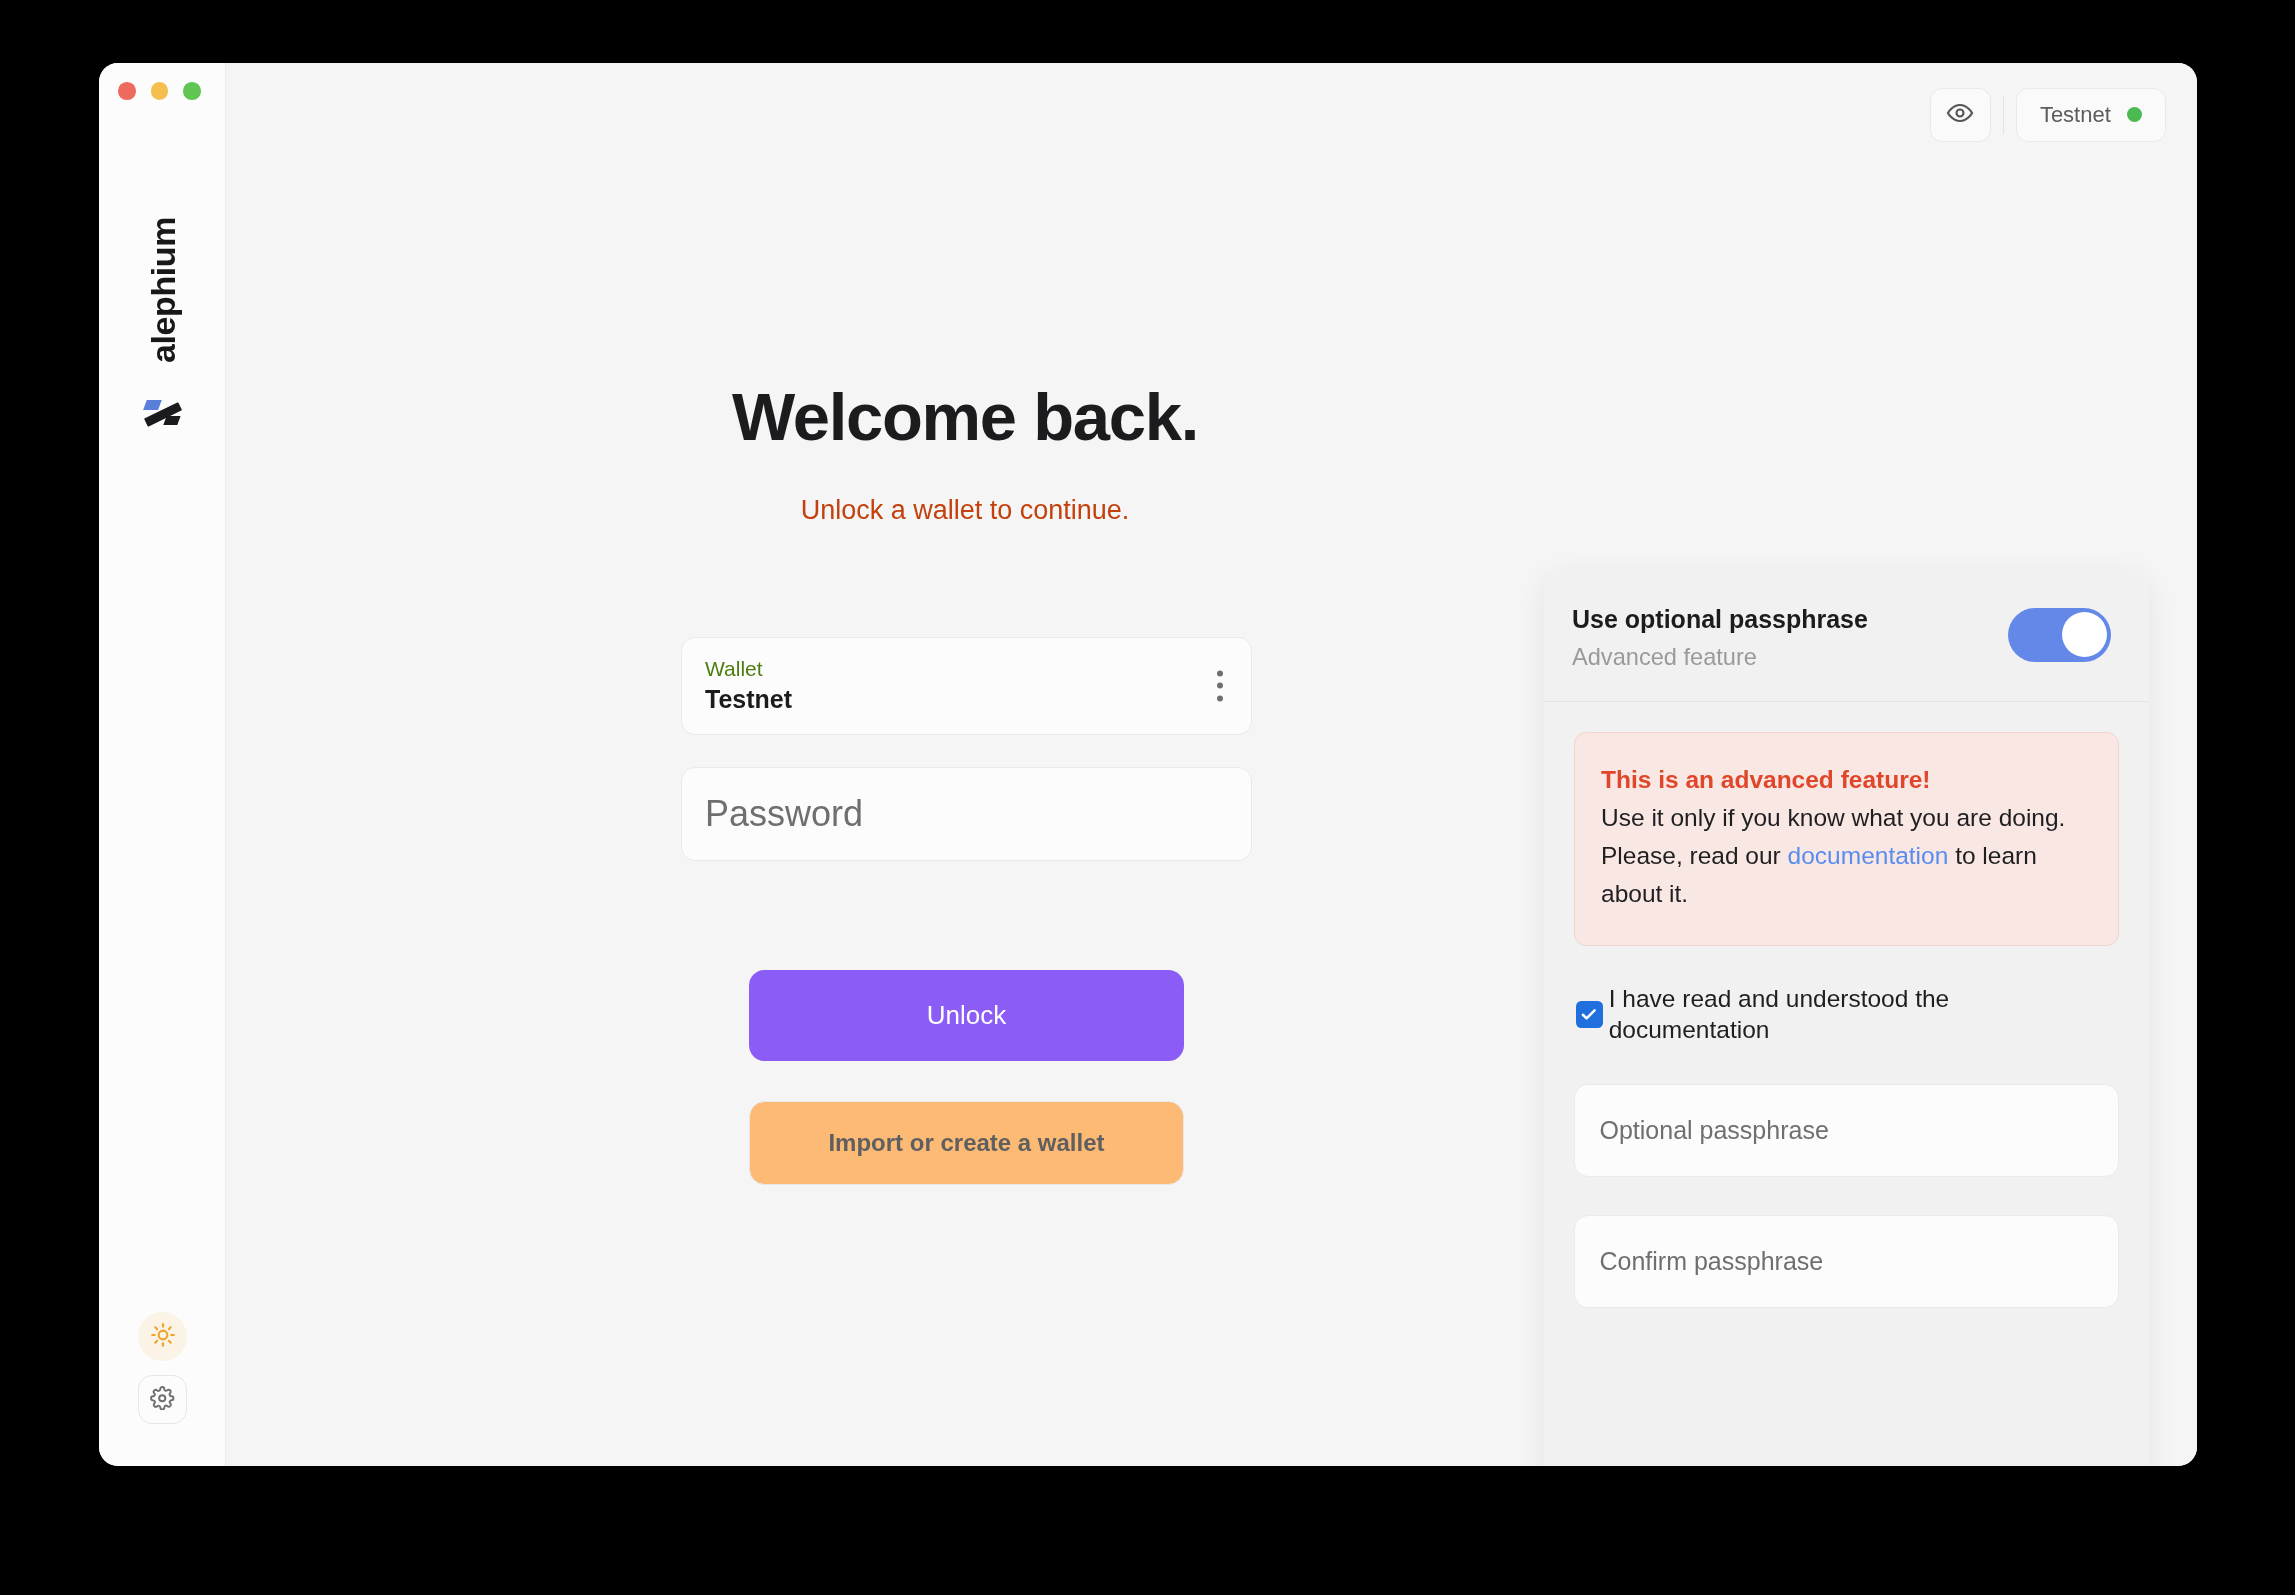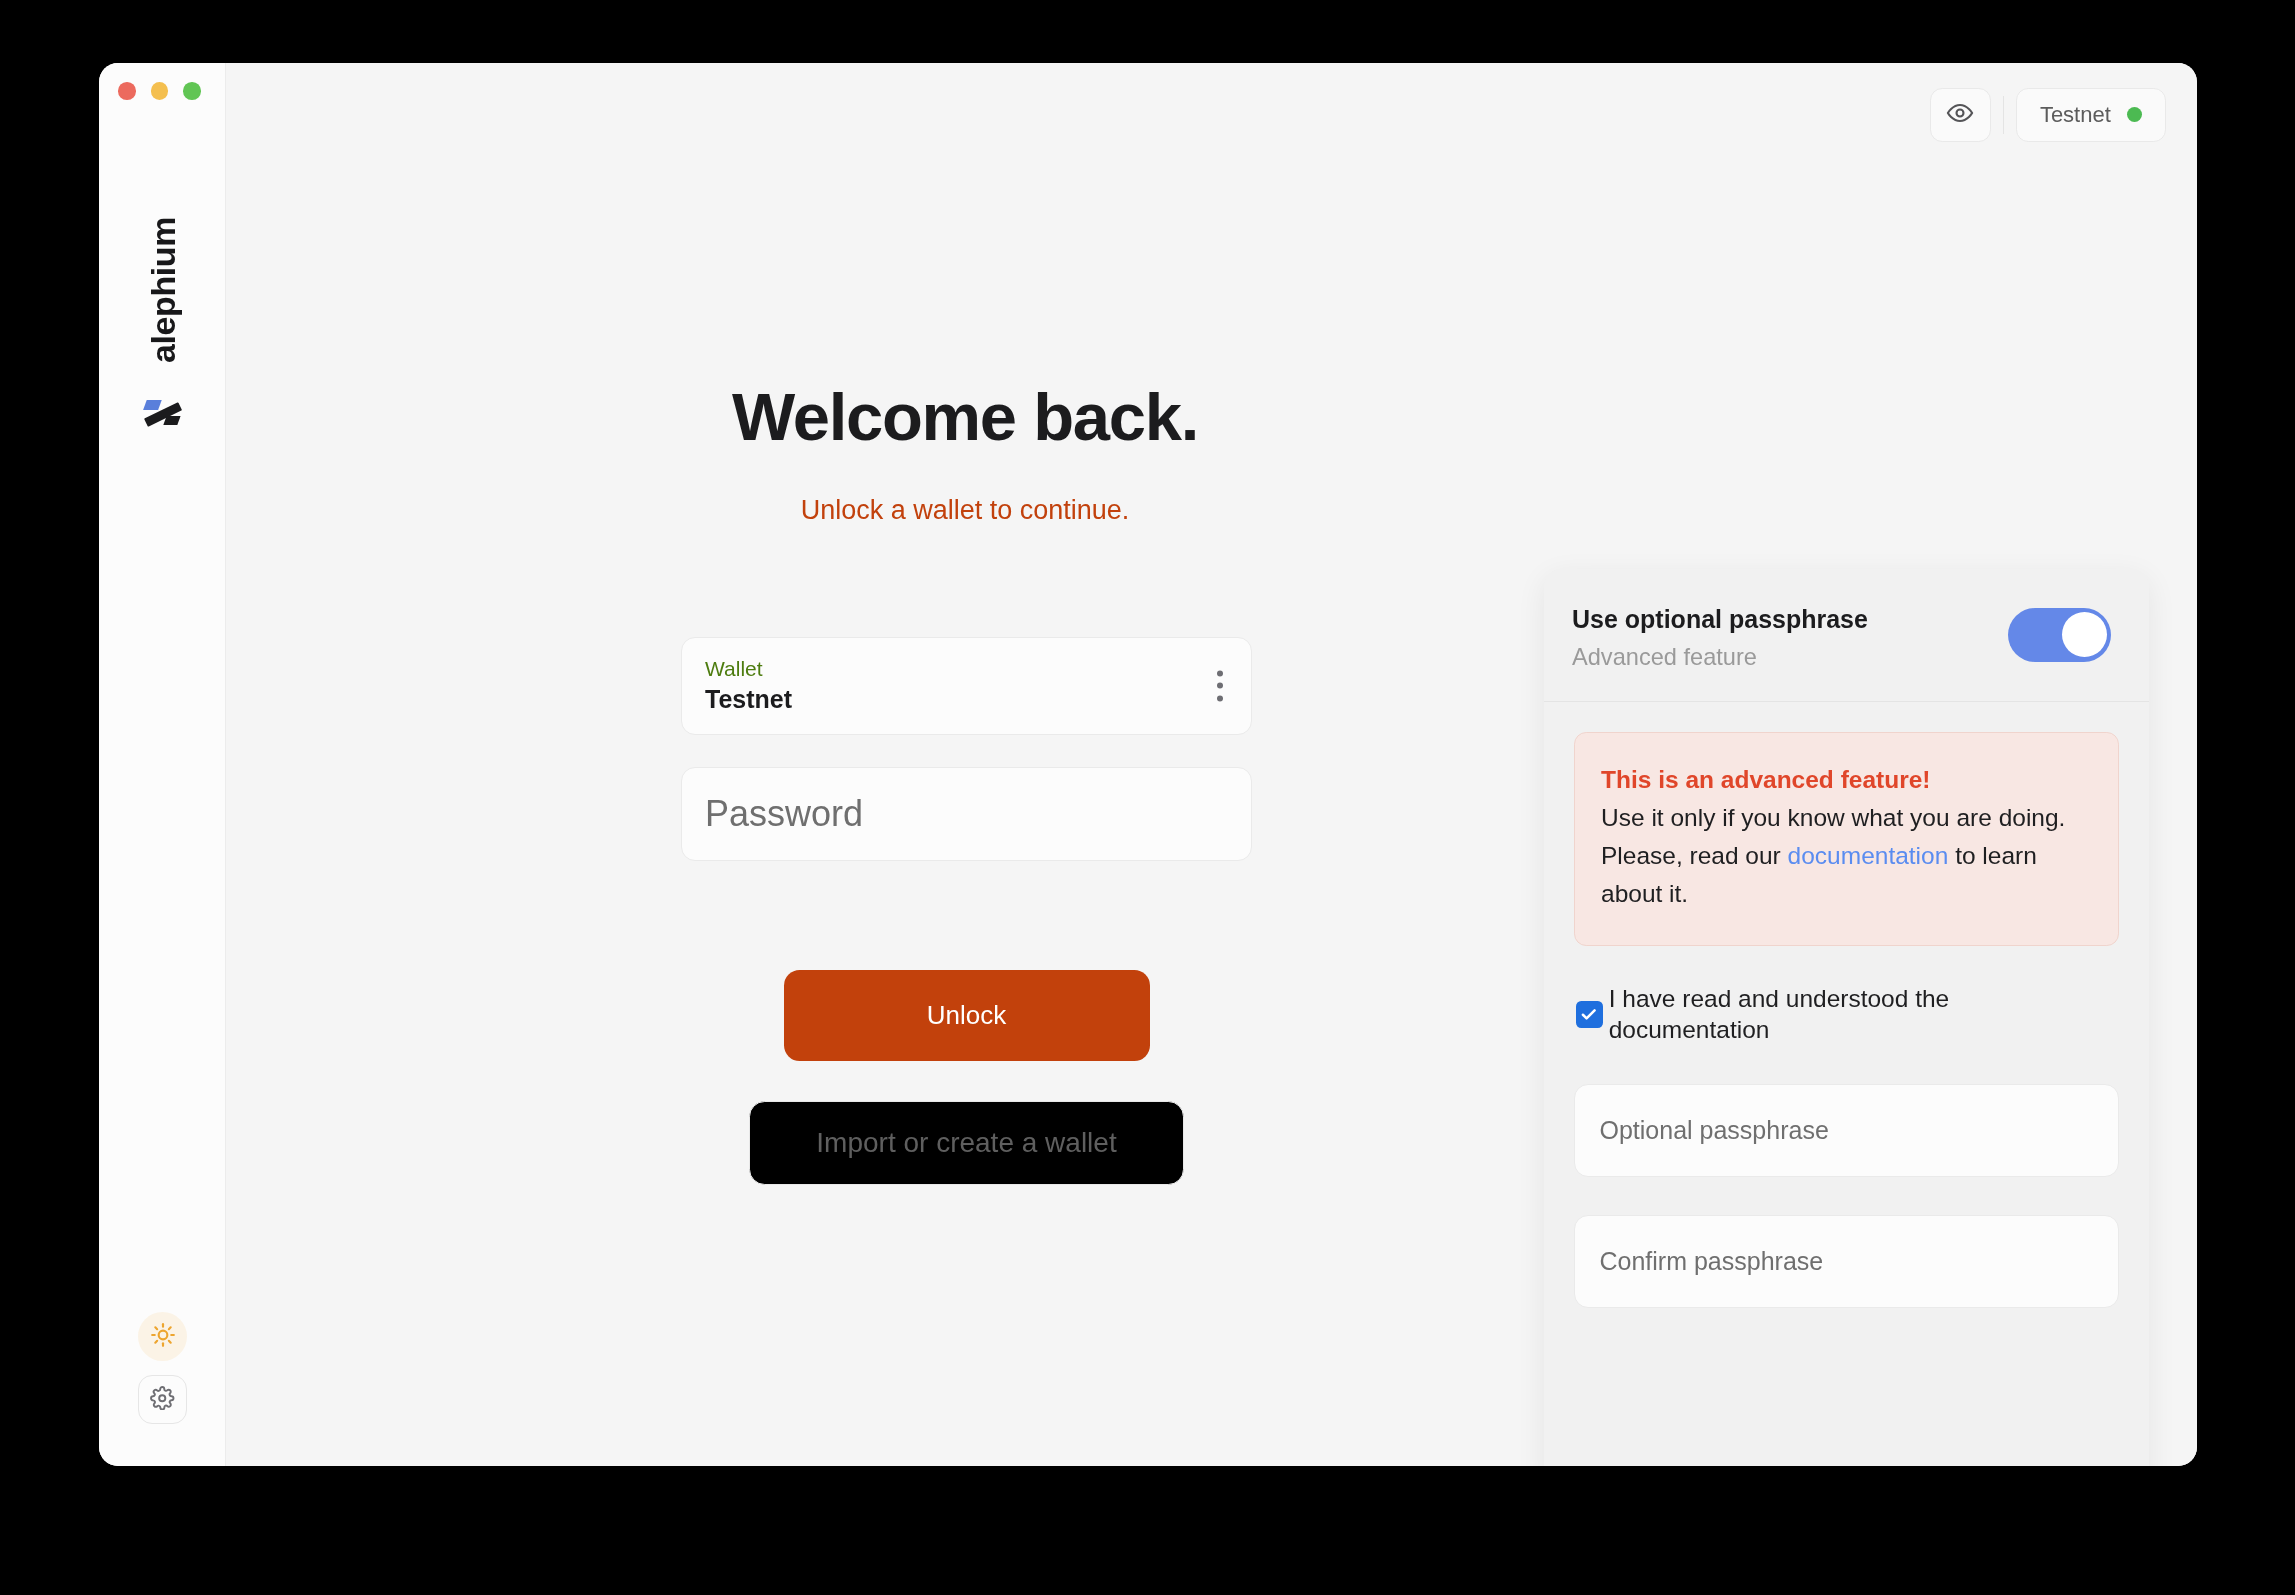--- a/index.html
+++ b/index.html
@@ -280,43 +280,44 @@
     font-family: "Liberation Sans", sans-serif;
     font-size: 36px;
     color: #1c1c1e;
     width: 100%;
   }
   .password-field input::placeholder { color: #6f6f6f; }
 
   .unlock-button {
     display: block;
     margin: 109px auto 0 auto;
-    width: 366px;
+    width: 435px;
     height: 91px;
     border: none;
     border-radius: 15.7px;
-    background: #c2410c;
+    background: #8b5cf6;
     color: #ffffff;
     font-family: "Liberation Sans", sans-serif;
     font-size: 26px;
     cursor: pointer;
   }
 
   .import-button {
     display: block;
     margin: 40px auto 0 auto;
     width: 435px;
     height: 84px;
     border: 0.9px solid #e8e8e8;
     border-radius: 15.7px;
-    background: #000000;
+    background: #fdba74;
     color: #5f5f5f;
     font-family: "Liberation Sans", sans-serif;
-    font-size: 28px;
-    cursor: pointer;
+    font-size: 24px;
+    cursor: pointer;
+    font-weight: bold;
   }
 
   
   .passphrase-panel {
     position: absolute;
     right: 48px;
     top: 506px;
     width: 605px;
     height: 923px;
     background: #f1f1f1;

